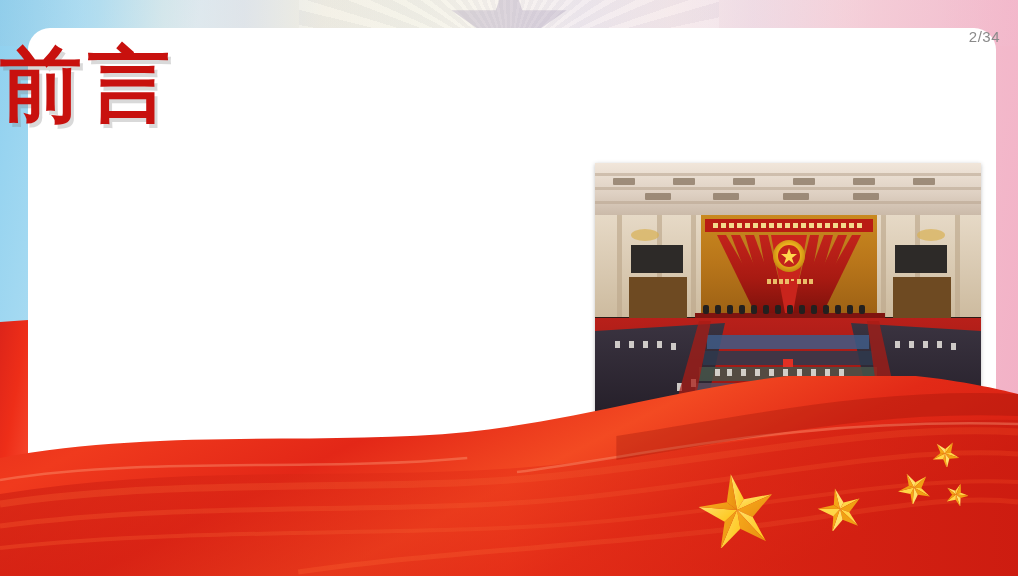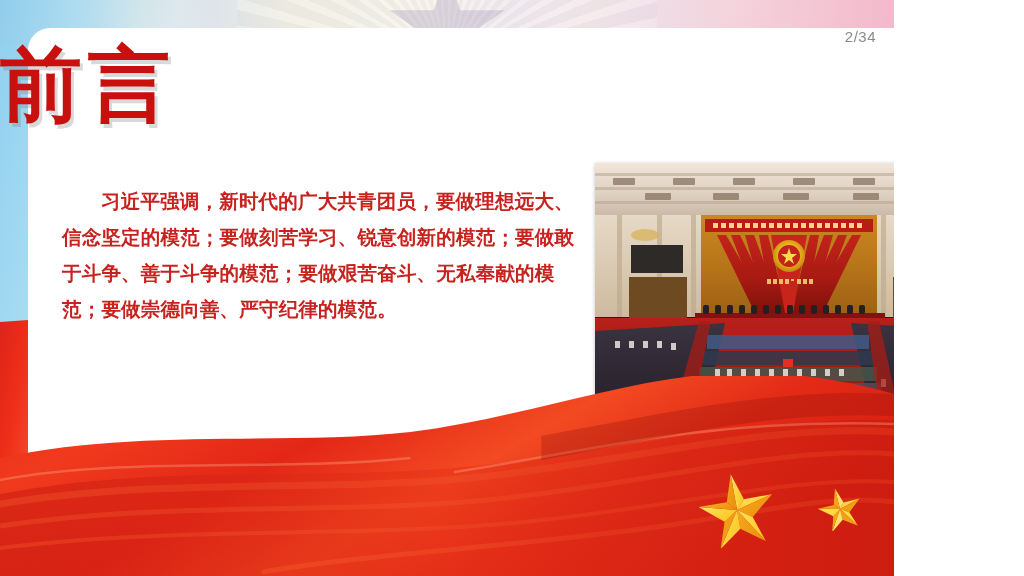--- a/index.html
+++ b/index.html
@@ -2,21 +2,21 @@
 <html><head>
 <meta charset="utf-8">
 <style>
   html, body {
     margin: 0;
     padding: 0;
     background: #ffffff;
   }
   #slide {
     position: relative;
-    width: 894px;
+    width: 1018px;
     height: 576px;
     overflow: hidden;
     font-family: "Liberation Sans", "DejaVu Sans", sans-serif;
   }
 
   
   .bg-base {
     position: absolute;
     inset: 0;
     background:
@@ -205,21 +205,20 @@
   <div class="left-banner"></div>
   <div class="left-banner-shade"></div>
 
   <div class="card"></div>
 
   <div class="page-num">2/34</div>
 
   <div class="title">前言</div>
 
   <div class="text-col">
-    <p class="para para-2">习近平强调，新时代的广大共青团员，要做理想远大、信念坚定的模范；要做刻苦学习、锐意创新的模范；要做敢于斗争、善于斗争的模范；要做艰苦奋斗、无私奉献的模范；要做崇德向善、严守纪律的模范。</p>
   </div>
 
   <div class="photo">
     <svg viewBox="0 0 386 258" preserveAspectRatio="none">
       <defs>
         <linearGradient id="ceil" x1="0" y1="0" x2="0" y2="1">
           <stop offset="0%" stop-color="#f1e6da"></stop>
           <stop offset="60%" stop-color="#ded0c2"></stop>
           <stop offset="100%" stop-color="#cbbaa9"></stop>
         </linearGradient>

